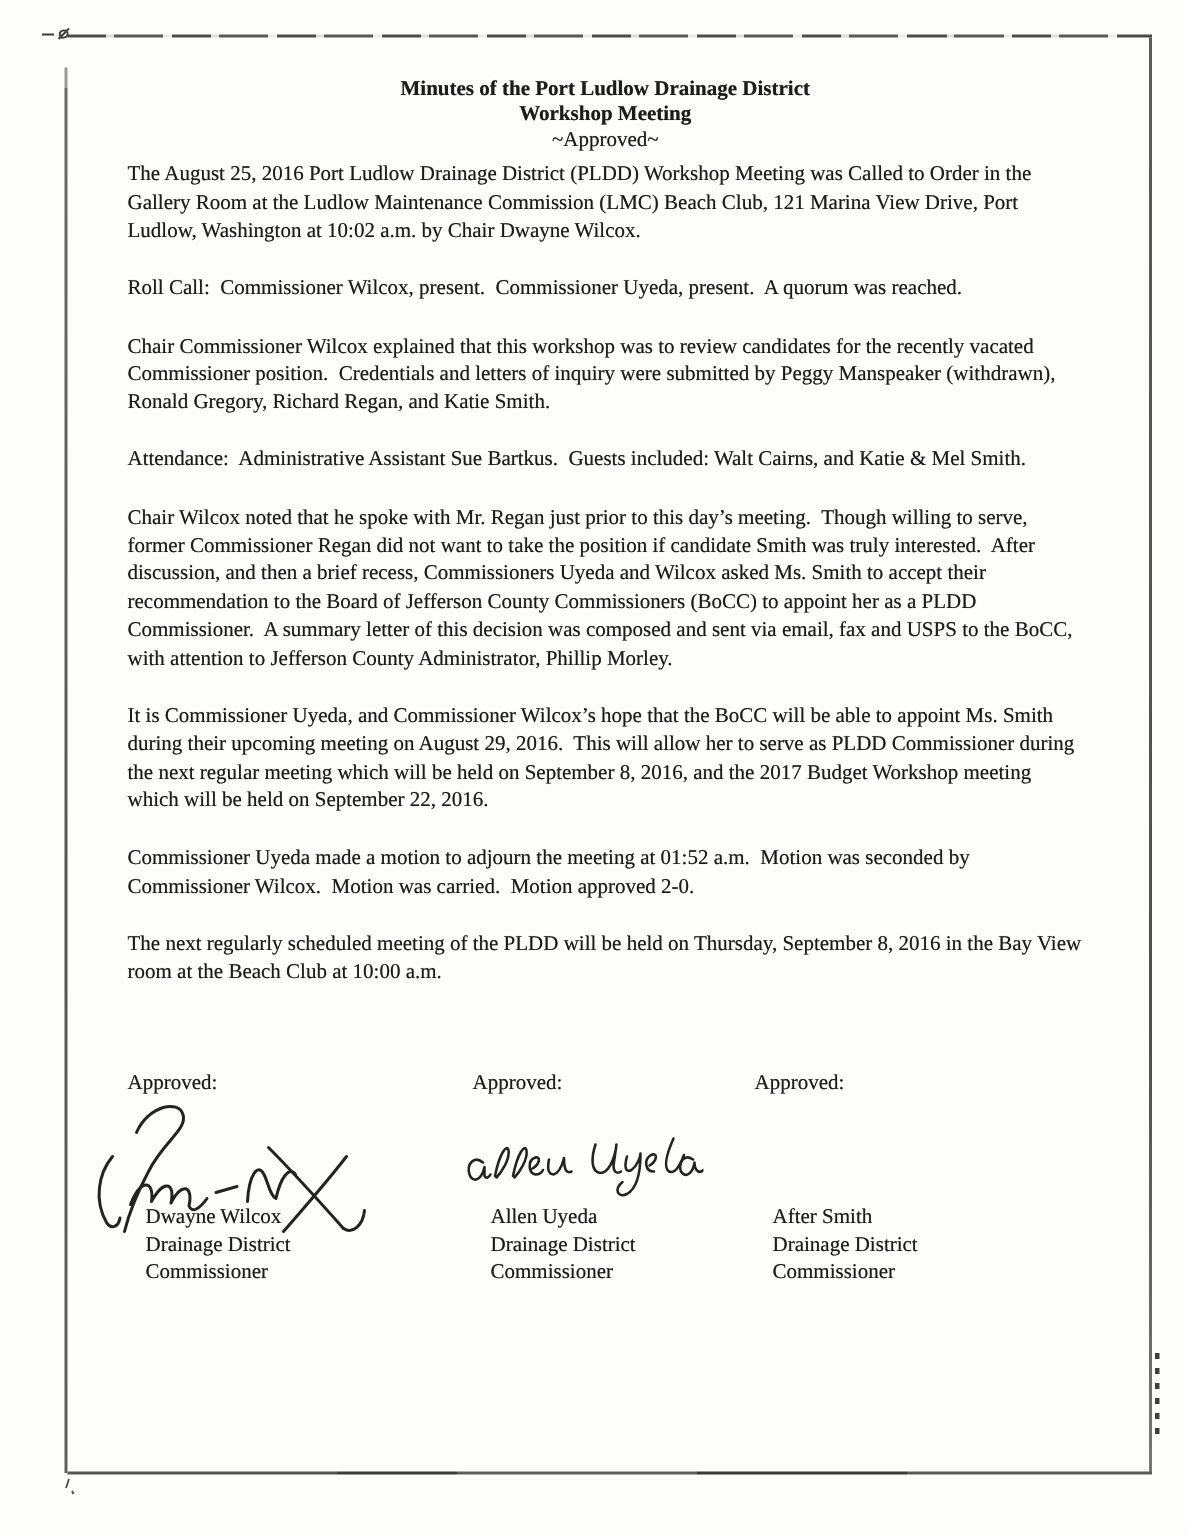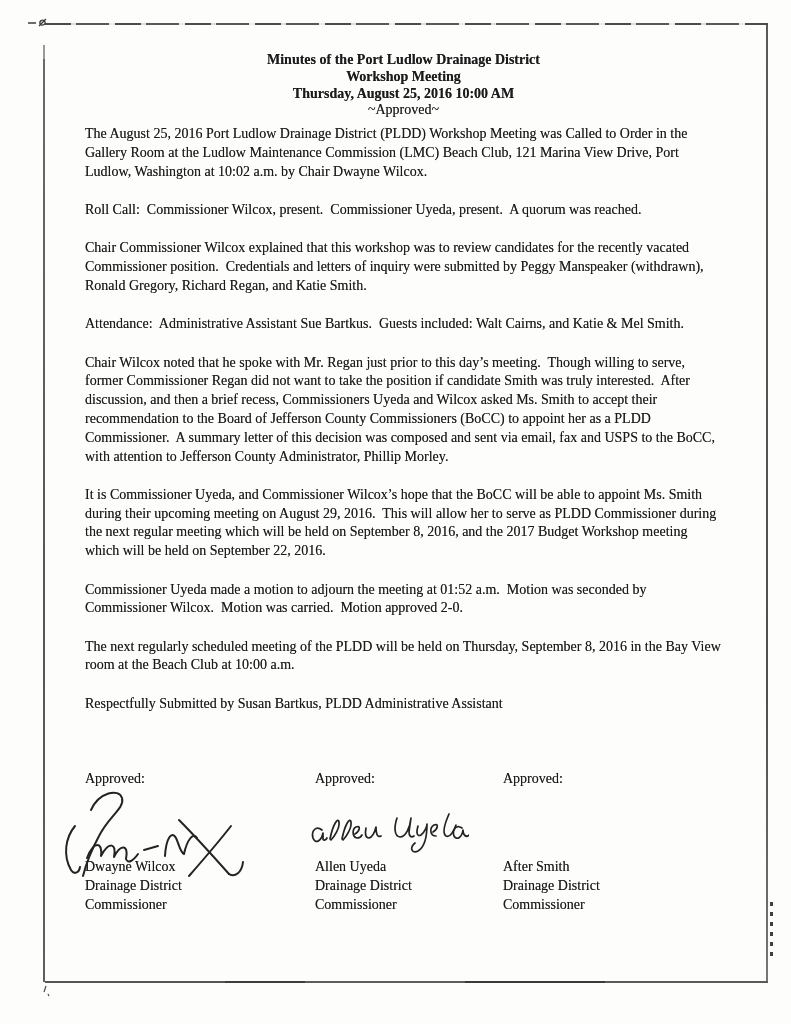--- a/index.html
+++ b/index.html
@@ -61,21 +61,21 @@
   .sig-col-1 { width:230px; }
   .sig-col-2 { width:188px; }
   .sig-col-3 { flex:1; }
   .sig-space { position:relative; height:70px; }
   .sig-svg { position:absolute; pointer-events:none; }
   .sig-wilcox { left:-24px; top:0px; width:200px; height:90px; z-index:2; }
   .sig-uyeda  { left:-6px;  top:22px; width:160px; height:46px; z-index:2; }
   .sig-svg path { fill:none; stroke:#232323; stroke-linecap:round; stroke-linejoin:round; }
   .sig-wilcox path { stroke-width:2; }
   .sig-uyeda path { stroke-width:1.7; }
-  .sig-name-line { line-height:18.6px; }
+  .sig-name-line { line-height:18.6px;padding-left:12px; }
 </style>
 </head>
 <body>
 
 <div class="page">
 
   <div class="scan-top"></div>
   <div class="scan-left"></div>
   <div class="scan-right"></div>
   <div class="scan-bottom"></div>
@@ -85,41 +85,39 @@
   </svg>
   <svg class="scan-mark-bottomleft" width="12" height="14">
     <path d="M4 1 L2 7 M6 9 L7 11" fill="none" stroke="#4a4a4a" stroke-width="1.2"></path>
   </svg>
 
   <div class="content">
 
     <div class="title-block">
       <div class="title-line">Minutes of the Port Ludlow Drainage District</div>
       <div class="title-line">Workshop Meeting</div>
-      <div class="title-line">Thursday, August 25, 2016 10:00 AM</div>
       <div class="approval-status">~Approved~</div>
     </div>
 
     <p class="doc-par">The August 25, 2016 Port Ludlow Drainage District (PLDD) Workshop Meeting was Called to Order in the Gallery Room at the Ludlow Maintenance Commission (LMC) Beach Club, 121 Marina View Drive, Port Ludlow, Washington at 10:02 a.m. by Chair Dwayne Wilcox.</p>
 
     <p class="doc-par"><span class="inline-label">Roll Call:</span><span>  Commissioner Wilcox, present.  Commissioner Uyeda, present.  A quorum was reached.</span></p>
 
     <p class="doc-par">Chair Commissioner Wilcox explained that this workshop was to review candidates for the recently vacated Commissioner position.  Credentials and letters of inquiry were submitted by Peggy Manspeaker (withdrawn), Ronald Gregory, Richard Regan, and Katie Smith.</p>
 
     <p class="doc-par"><span class="inline-label">Attendance:</span><span>  Administrative Assistant Sue Bartkus.  Guests included: Walt Cairns, and Katie &amp; Mel Smith.</span></p>
 
     <p class="doc-par">Chair Wilcox noted that he spoke with Mr. Regan just prior to this day’s meeting.  Though willing to serve, former Commissioner Regan did not want to take the position if candidate Smith was truly interested.  After discussion, and then a brief recess, Commissioners Uyeda and Wilcox asked Ms. Smith to accept their recommendation to the Board of Jefferson County Commissioners (BoCC) to appoint her as a PLDD Commissioner.  A summary letter of this decision was composed and sent via email, fax and USPS to the BoCC, with attention to Jefferson County Administrator, Phillip Morley.</p>
 
     <p class="doc-par">It is Commissioner Uyeda, and Commissioner Wilcox’s hope that the BoCC will be able to appoint Ms. Smith during their upcoming meeting on August 29, 2016.  This will allow her to serve as PLDD Commissioner during the next regular meeting which will be held on September 8, 2016, and the 2017 Budget Workshop meeting which will be held on September 22, 2016.</p>
 
     <p class="doc-par">Commissioner Uyeda made a motion to adjourn the meeting at 01:52 a.m.  Motion was seconded by Commissioner Wilcox.  Motion was carried.  Motion approved 2-0.</p>
 
     <p class="doc-par">The next regularly scheduled meeting of the PLDD will be held on Thursday, September 8, 2016 in the Bay View room at the Beach Club at 10:00 a.m.</p>
 
-    <p class="doc-par">Respectfully Submitted by Susan Bartkus, PLDD Administrative Assistant</p>
 
     <div class="sig-row">
 
       <div class="sig-col sig-col-1">
         <div class="approved-label">Approved:</div>
         <div class="sig-space">
           <svg class="sig-svg sig-wilcox" viewBox="0 0 200 90">
             <path d="M14 38 C4 50 2 68 10 82 C13 87 18 85 19 79"></path>
             <path d="M30 22 C38 4 58 0 61 10 C64 20 48 28 38 48 C30 63 25 76 22 88"></path>
             <path d="M26 70 C33 52 42 54 40 68 C48 53 56 55 53 69 C60 55 68 57 65 71 C67 76 72 73 77 66"></path>

